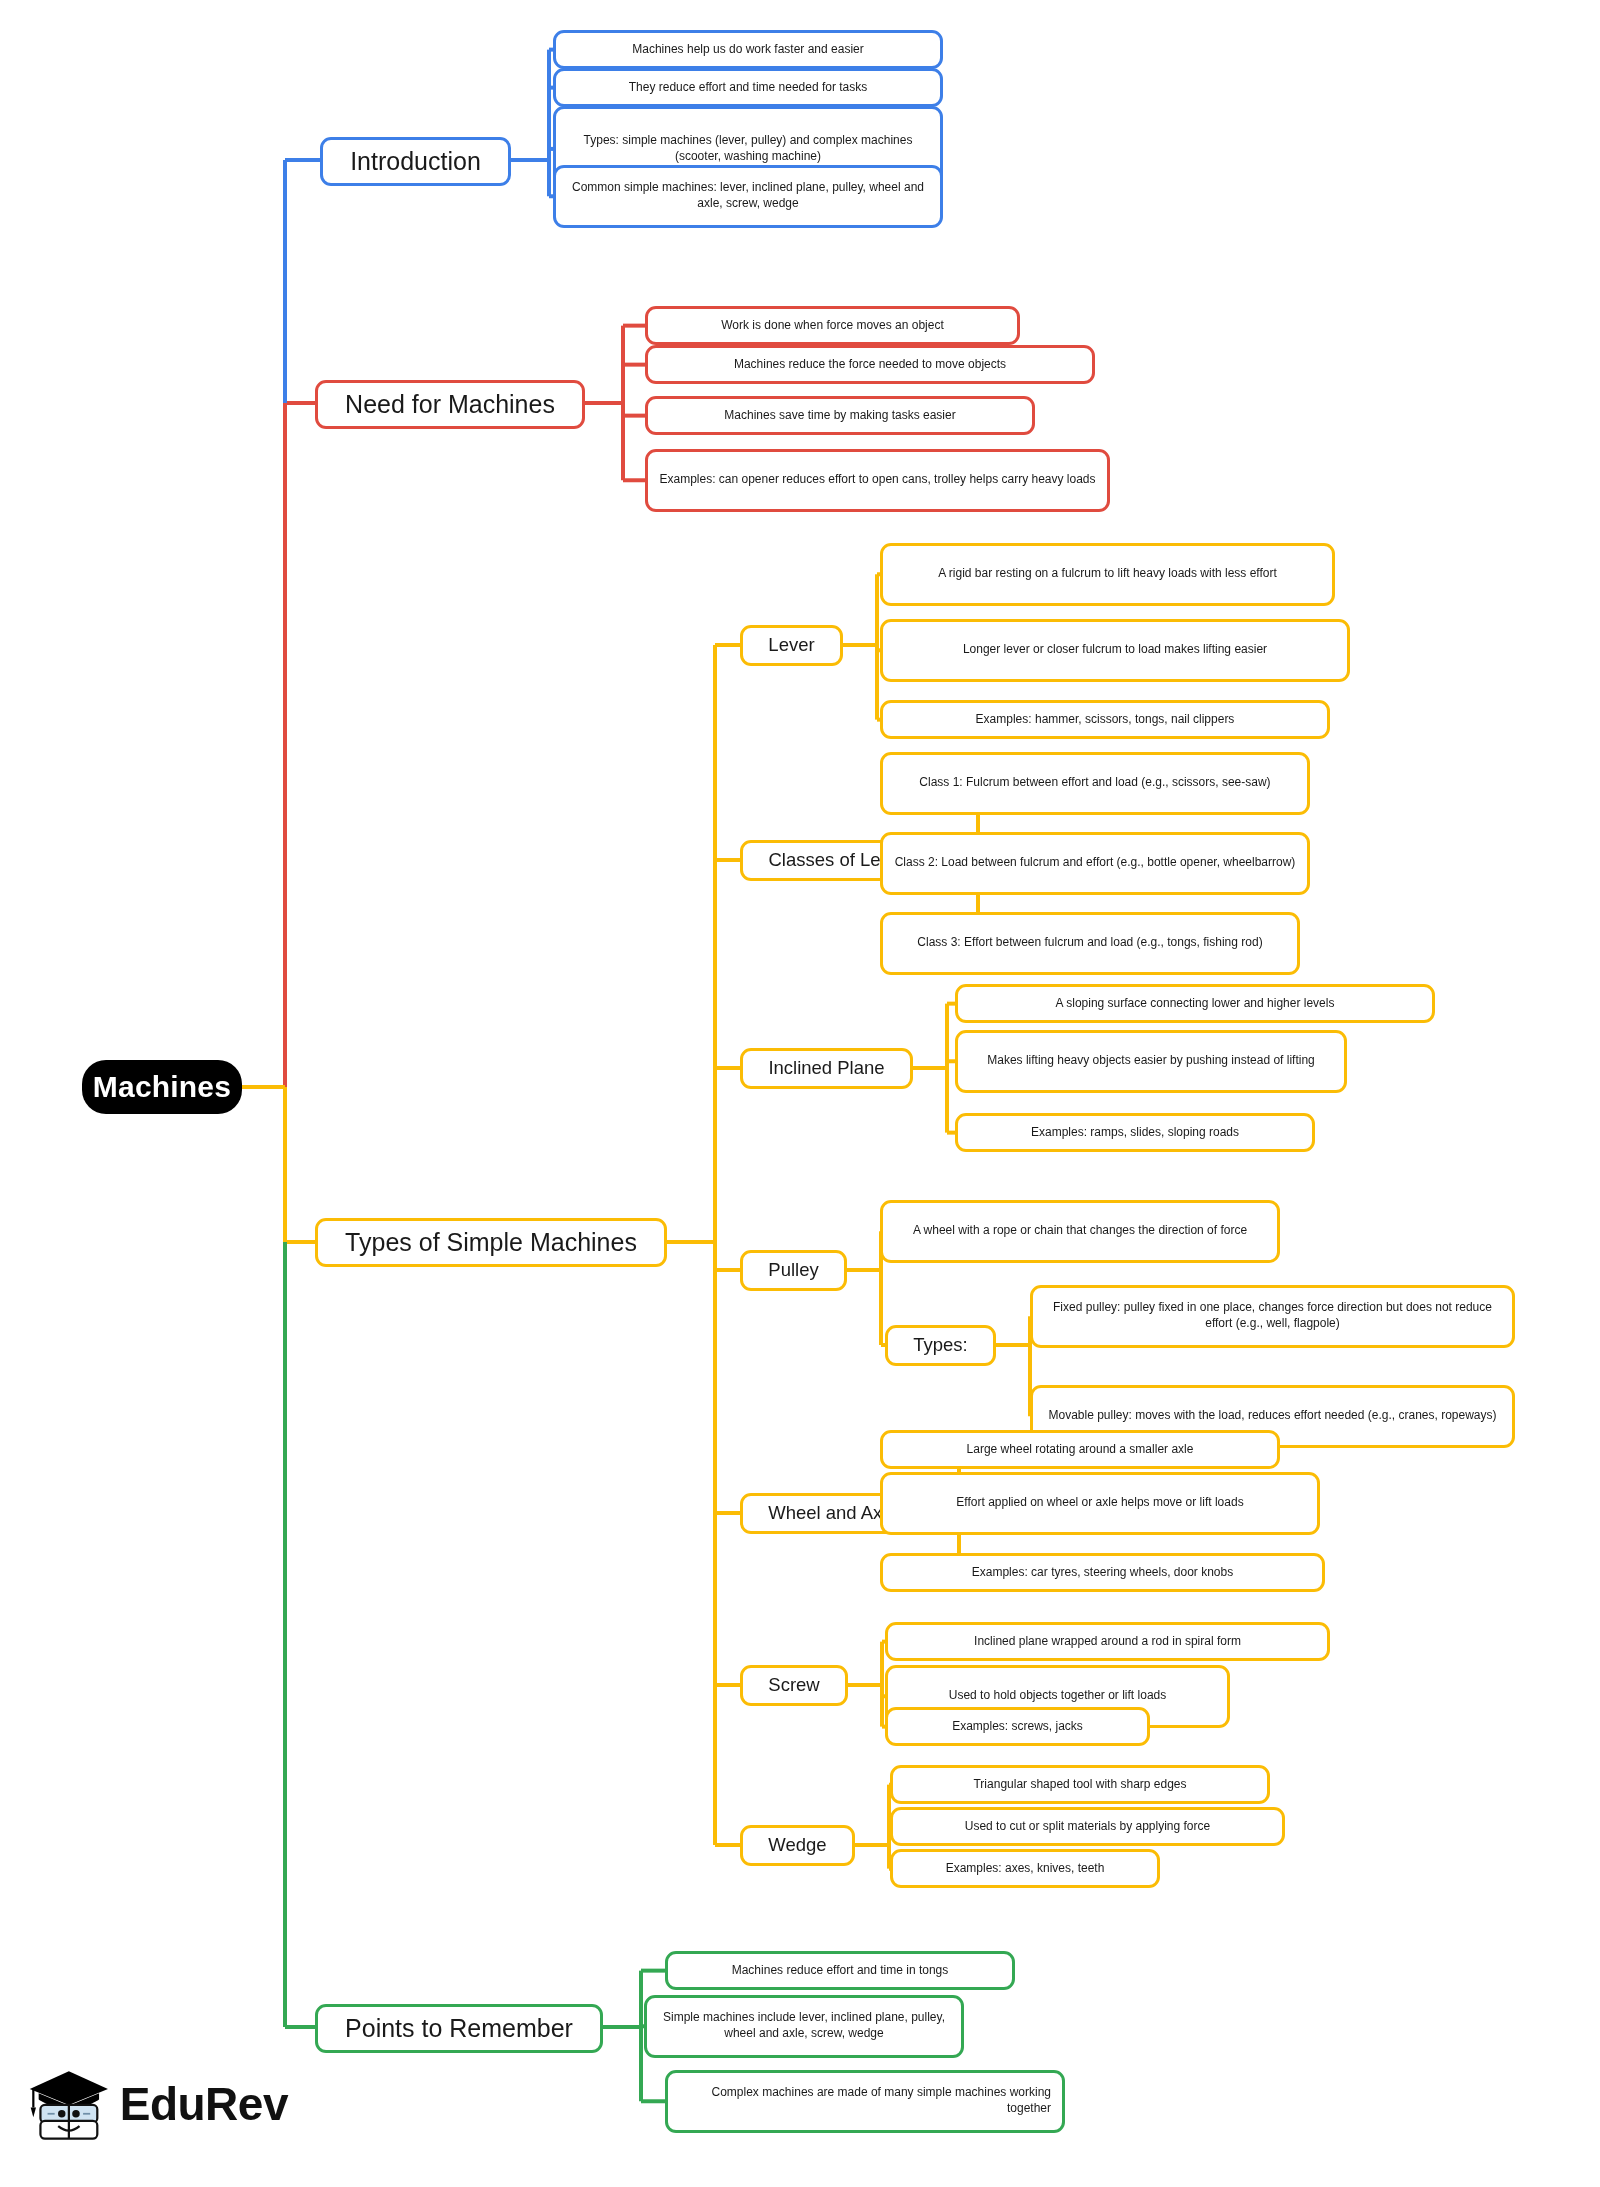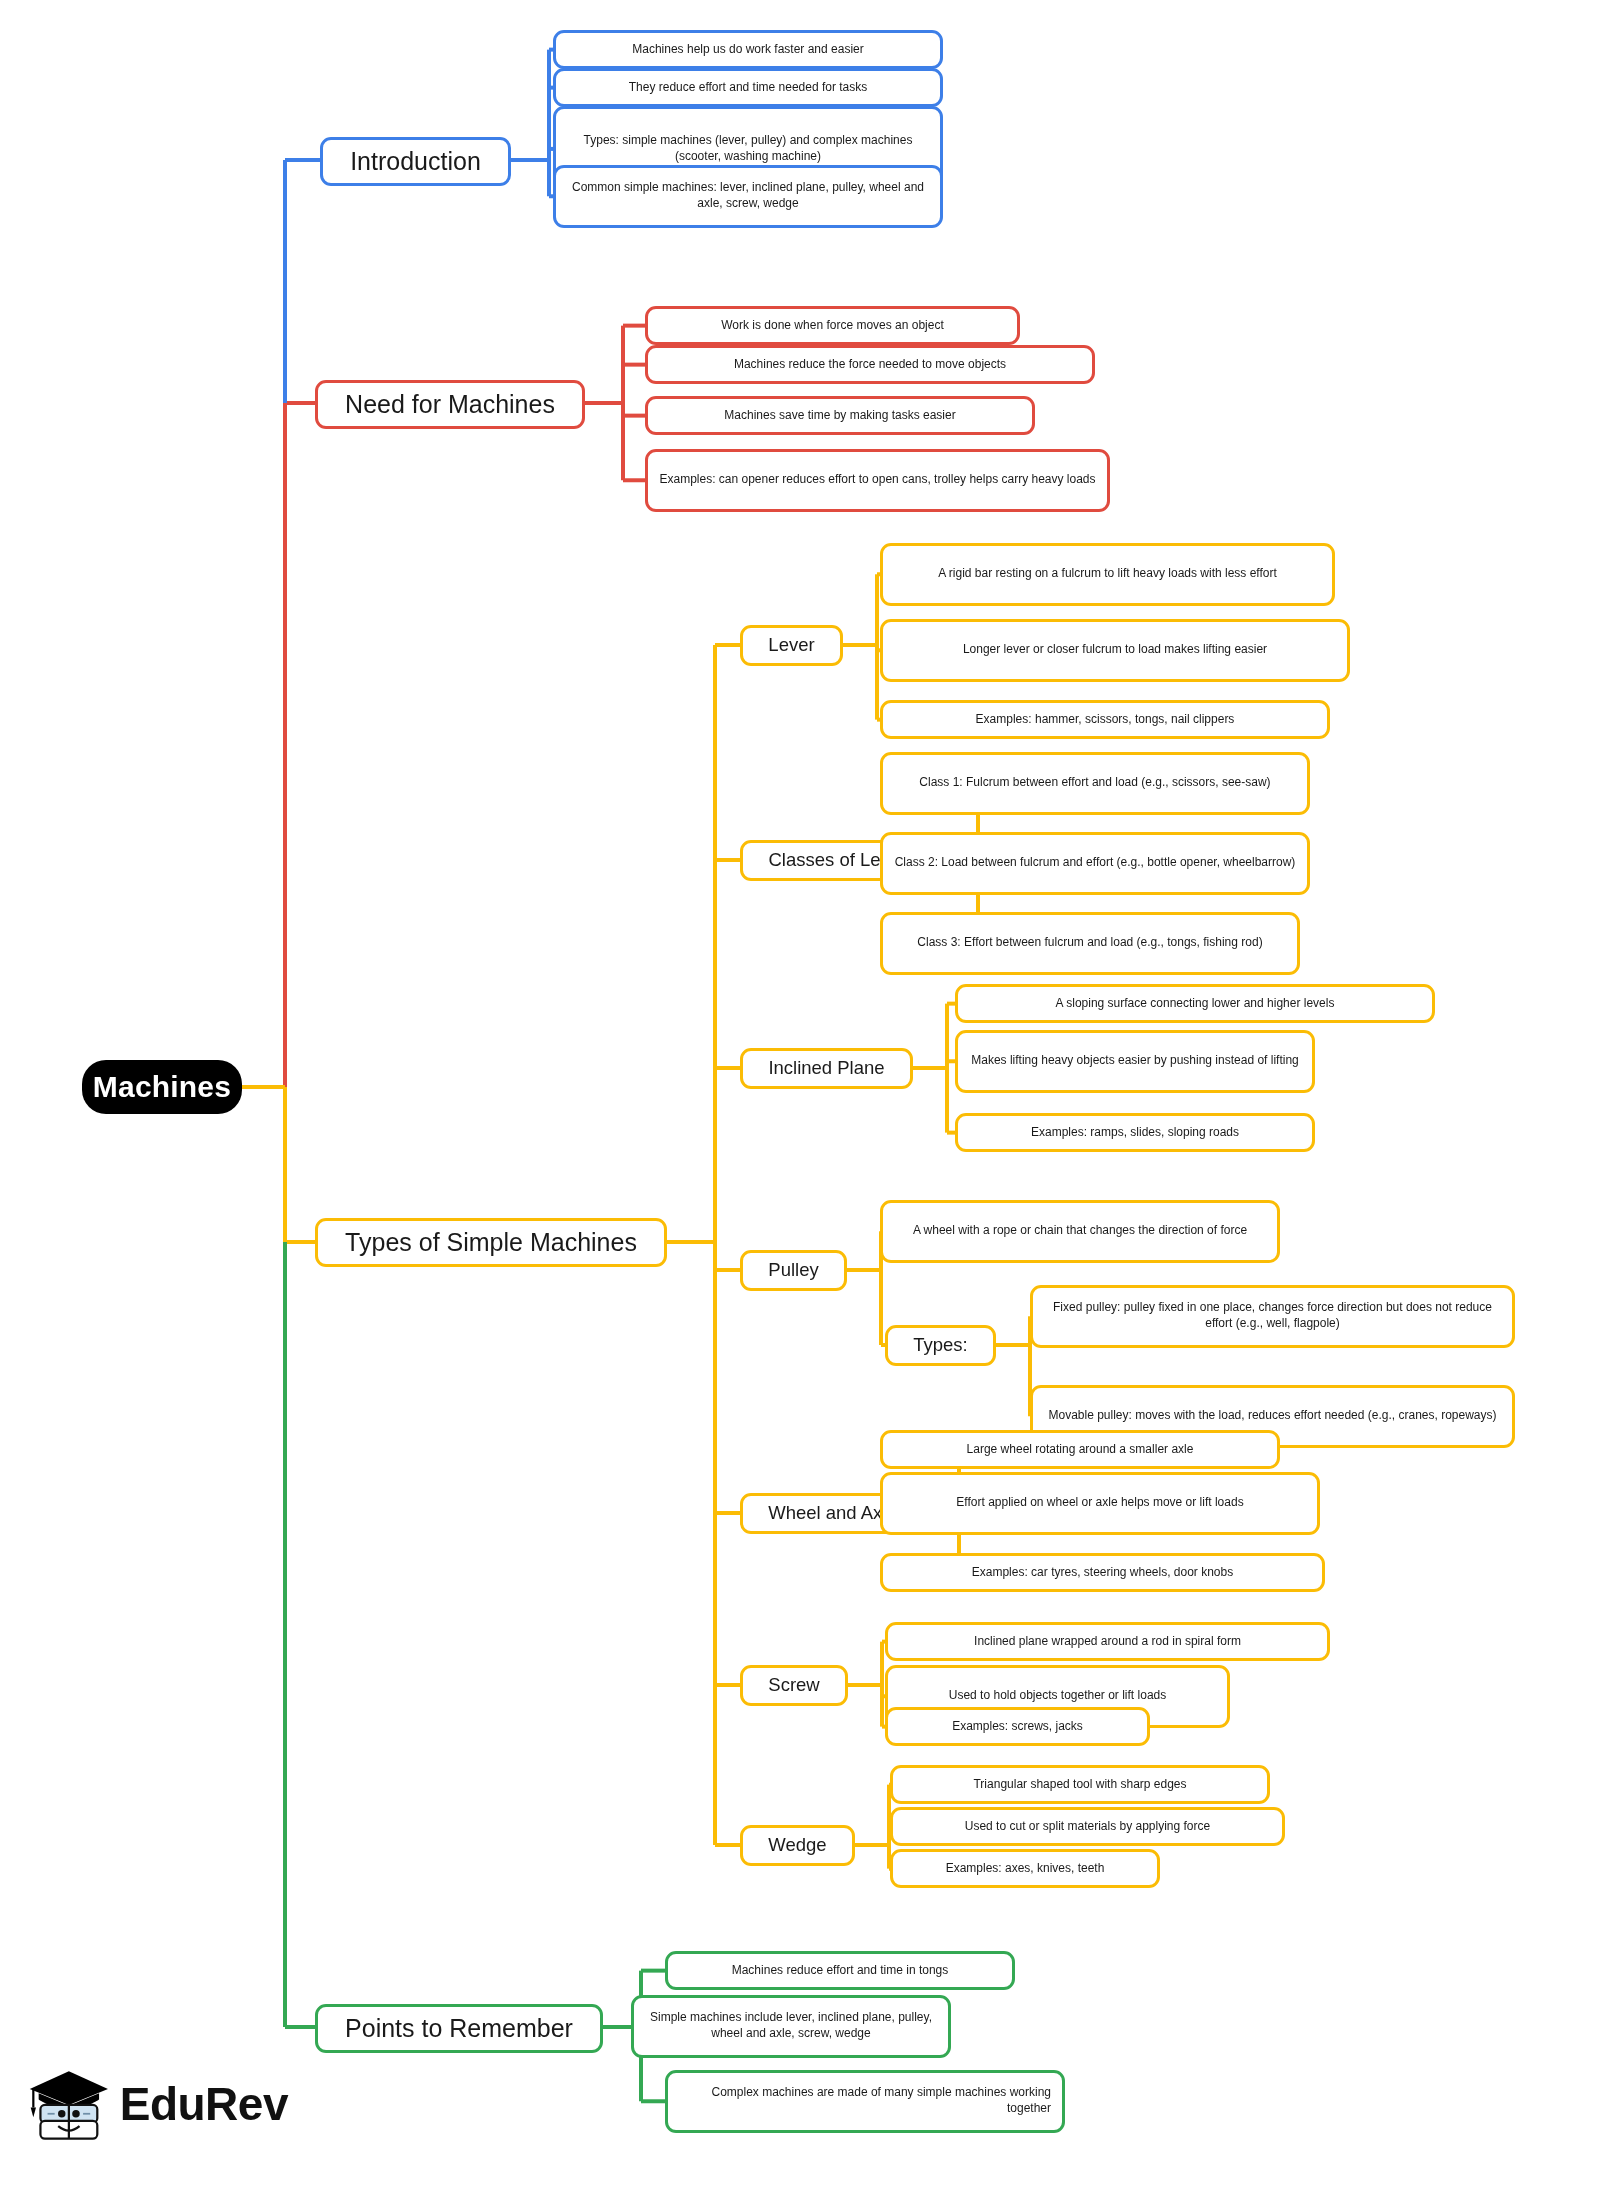--- a/index.html
+++ b/index.html
@@ -213,21 +213,21 @@
       </div>
       <div class="node leaf c-yellow" style="left: 880px; top: 912px; width: 420px; min-height: 62.5312px;">
         <span>Class 3: Effort between fulcrum and load (e.g., tongs, fishing rod)</span>
       </div>
       <div class="node sub c-yellow" style="left: 740px; top: 1048px; width: 173px; min-height: 40px;">
         <span>Inclined Plane</span>
       </div>
       <div class="node leaf c-yellow" style="left: 955px; top: 984px; width: 480px; min-height: 39.2656px;">
         <span>A sloping surface connecting lower and higher levels</span>
       </div>
-      <div class="node leaf c-yellow" style="left: 955px; top: 1030px; width: 360px; min-height: 62.5312px;">
+      <div class="node leaf c-yellow" style="left: 955px; top: 1030px; width: 392px; min-height: 62.5312px;">
         <span>Makes lifting heavy objects easier by pushing instead of lifting</span>
       </div>
       <div class="node leaf c-yellow" style="left: 955px; top: 1113px; width: 360px; min-height: 39.2656px;">
         <span>Examples: ramps, slides, sloping roads</span>
       </div>
       <div class="node sub c-yellow" style="left: 740px; top: 1250px; width: 107px; min-height: 40px;">
         <span>Pulley</span>
       </div>
       <div class="node leaf c-yellow" style="left: 880px; top: 1200px; width: 400px; min-height: 62.5312px;">
         <span>A wheel with a rope or chain that changes the direction of force</span>
@@ -276,21 +276,21 @@
       </div>
       <div class="node leaf c-yellow" style="left: 890px; top: 1849px; width: 270px; min-height: 39.2656px;">
         <span>Examples: axes, knives, teeth</span>
       </div>
       <div class="node big c-yellow" style="left: 315px; top: 1218px; width: 352px; min-height: 48px;">
         <span>Types of Simple Machines</span>
       </div>
       <div class="node leaf c-green" style="left: 665px; top: 1951px; width: 350px; min-height: 39.2656px;">
         <span>Machines reduce effort and time in tongs</span>
       </div>
-      <div class="node leaf c-green" style="left: 631px; top: 1995px; width: 320px; min-height: 62.5312px;">
+      <div class="node leaf c-green" style="left: 644px; top: 1995px; width: 320px; min-height: 62.5312px;">
         <span>Simple machines include lever, inclined plane, pulley, wheel and axle, screw, wedge</span>
       </div>
       <div class="node leaf c-green" style="left: 665px; top: 2070px; width: 400px; min-height: 62.5312px; text-align: right;">
         <span>Complex machines are made of many simple machines working together</span>
       </div>
       <div class="node big c-green" style="left: 315px; top: 2004px; width: 288px; min-height: 46px;">
         <span>Points to Remember</span>
       </div>
     </div>
 

